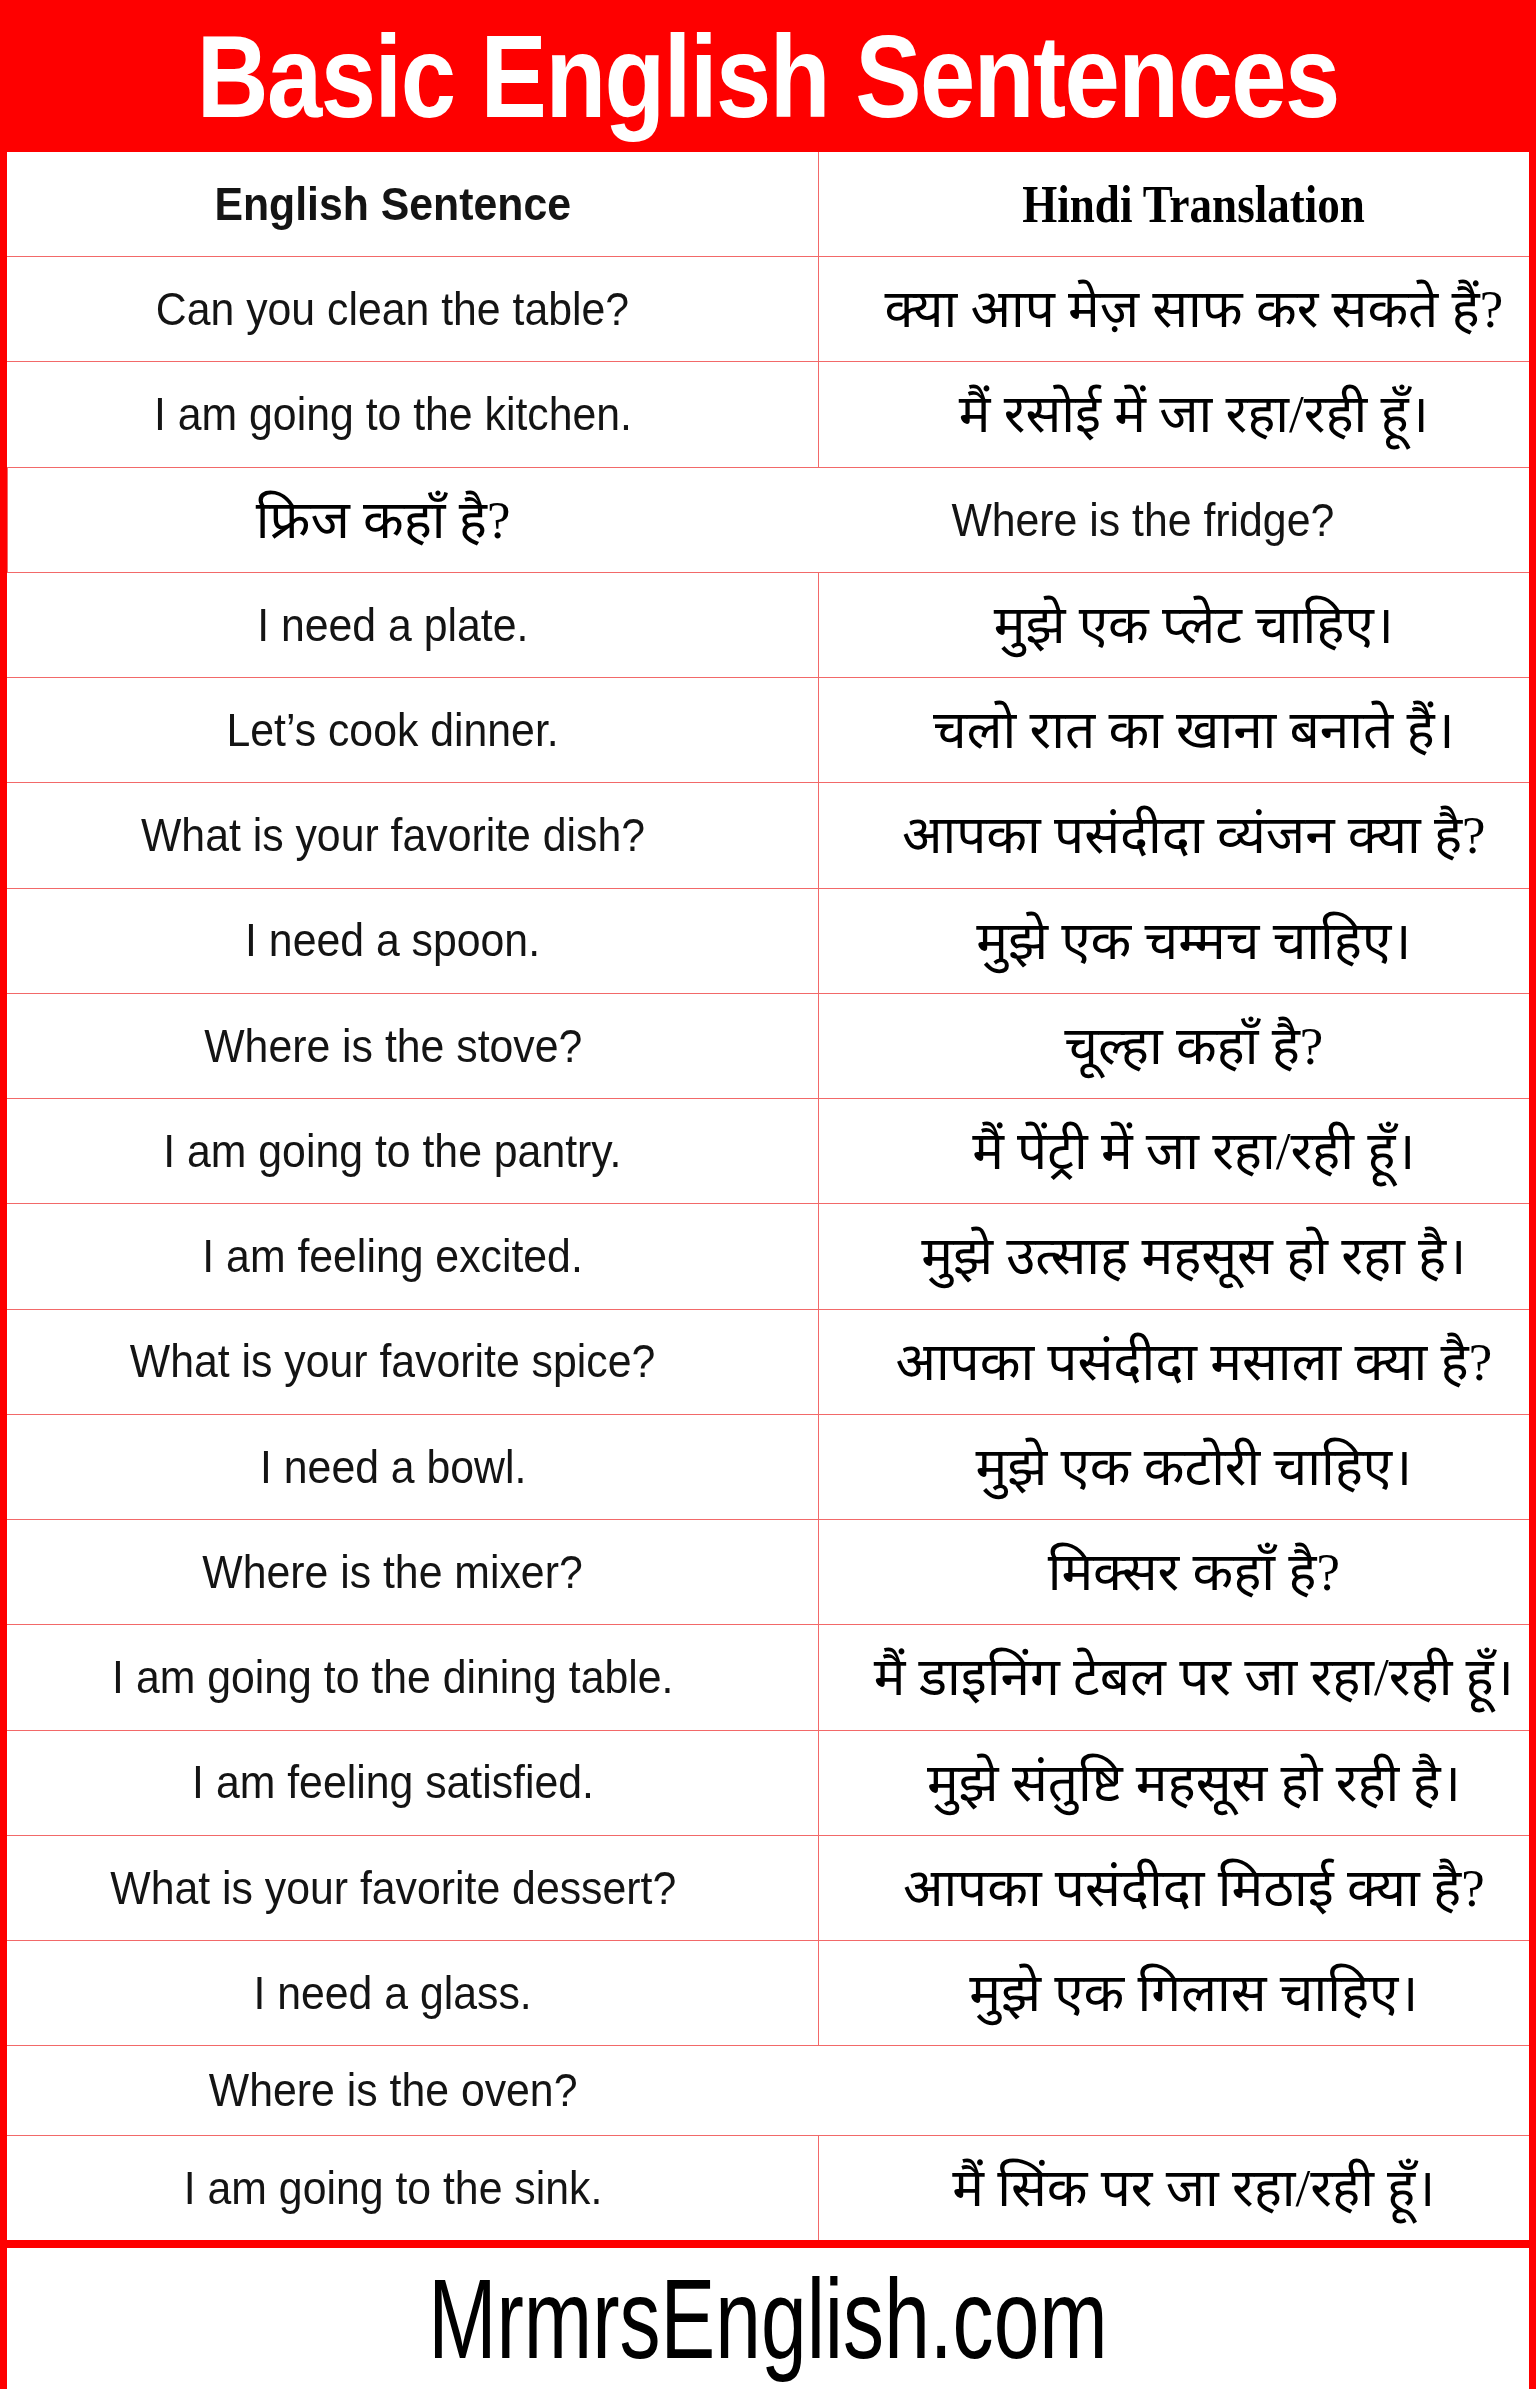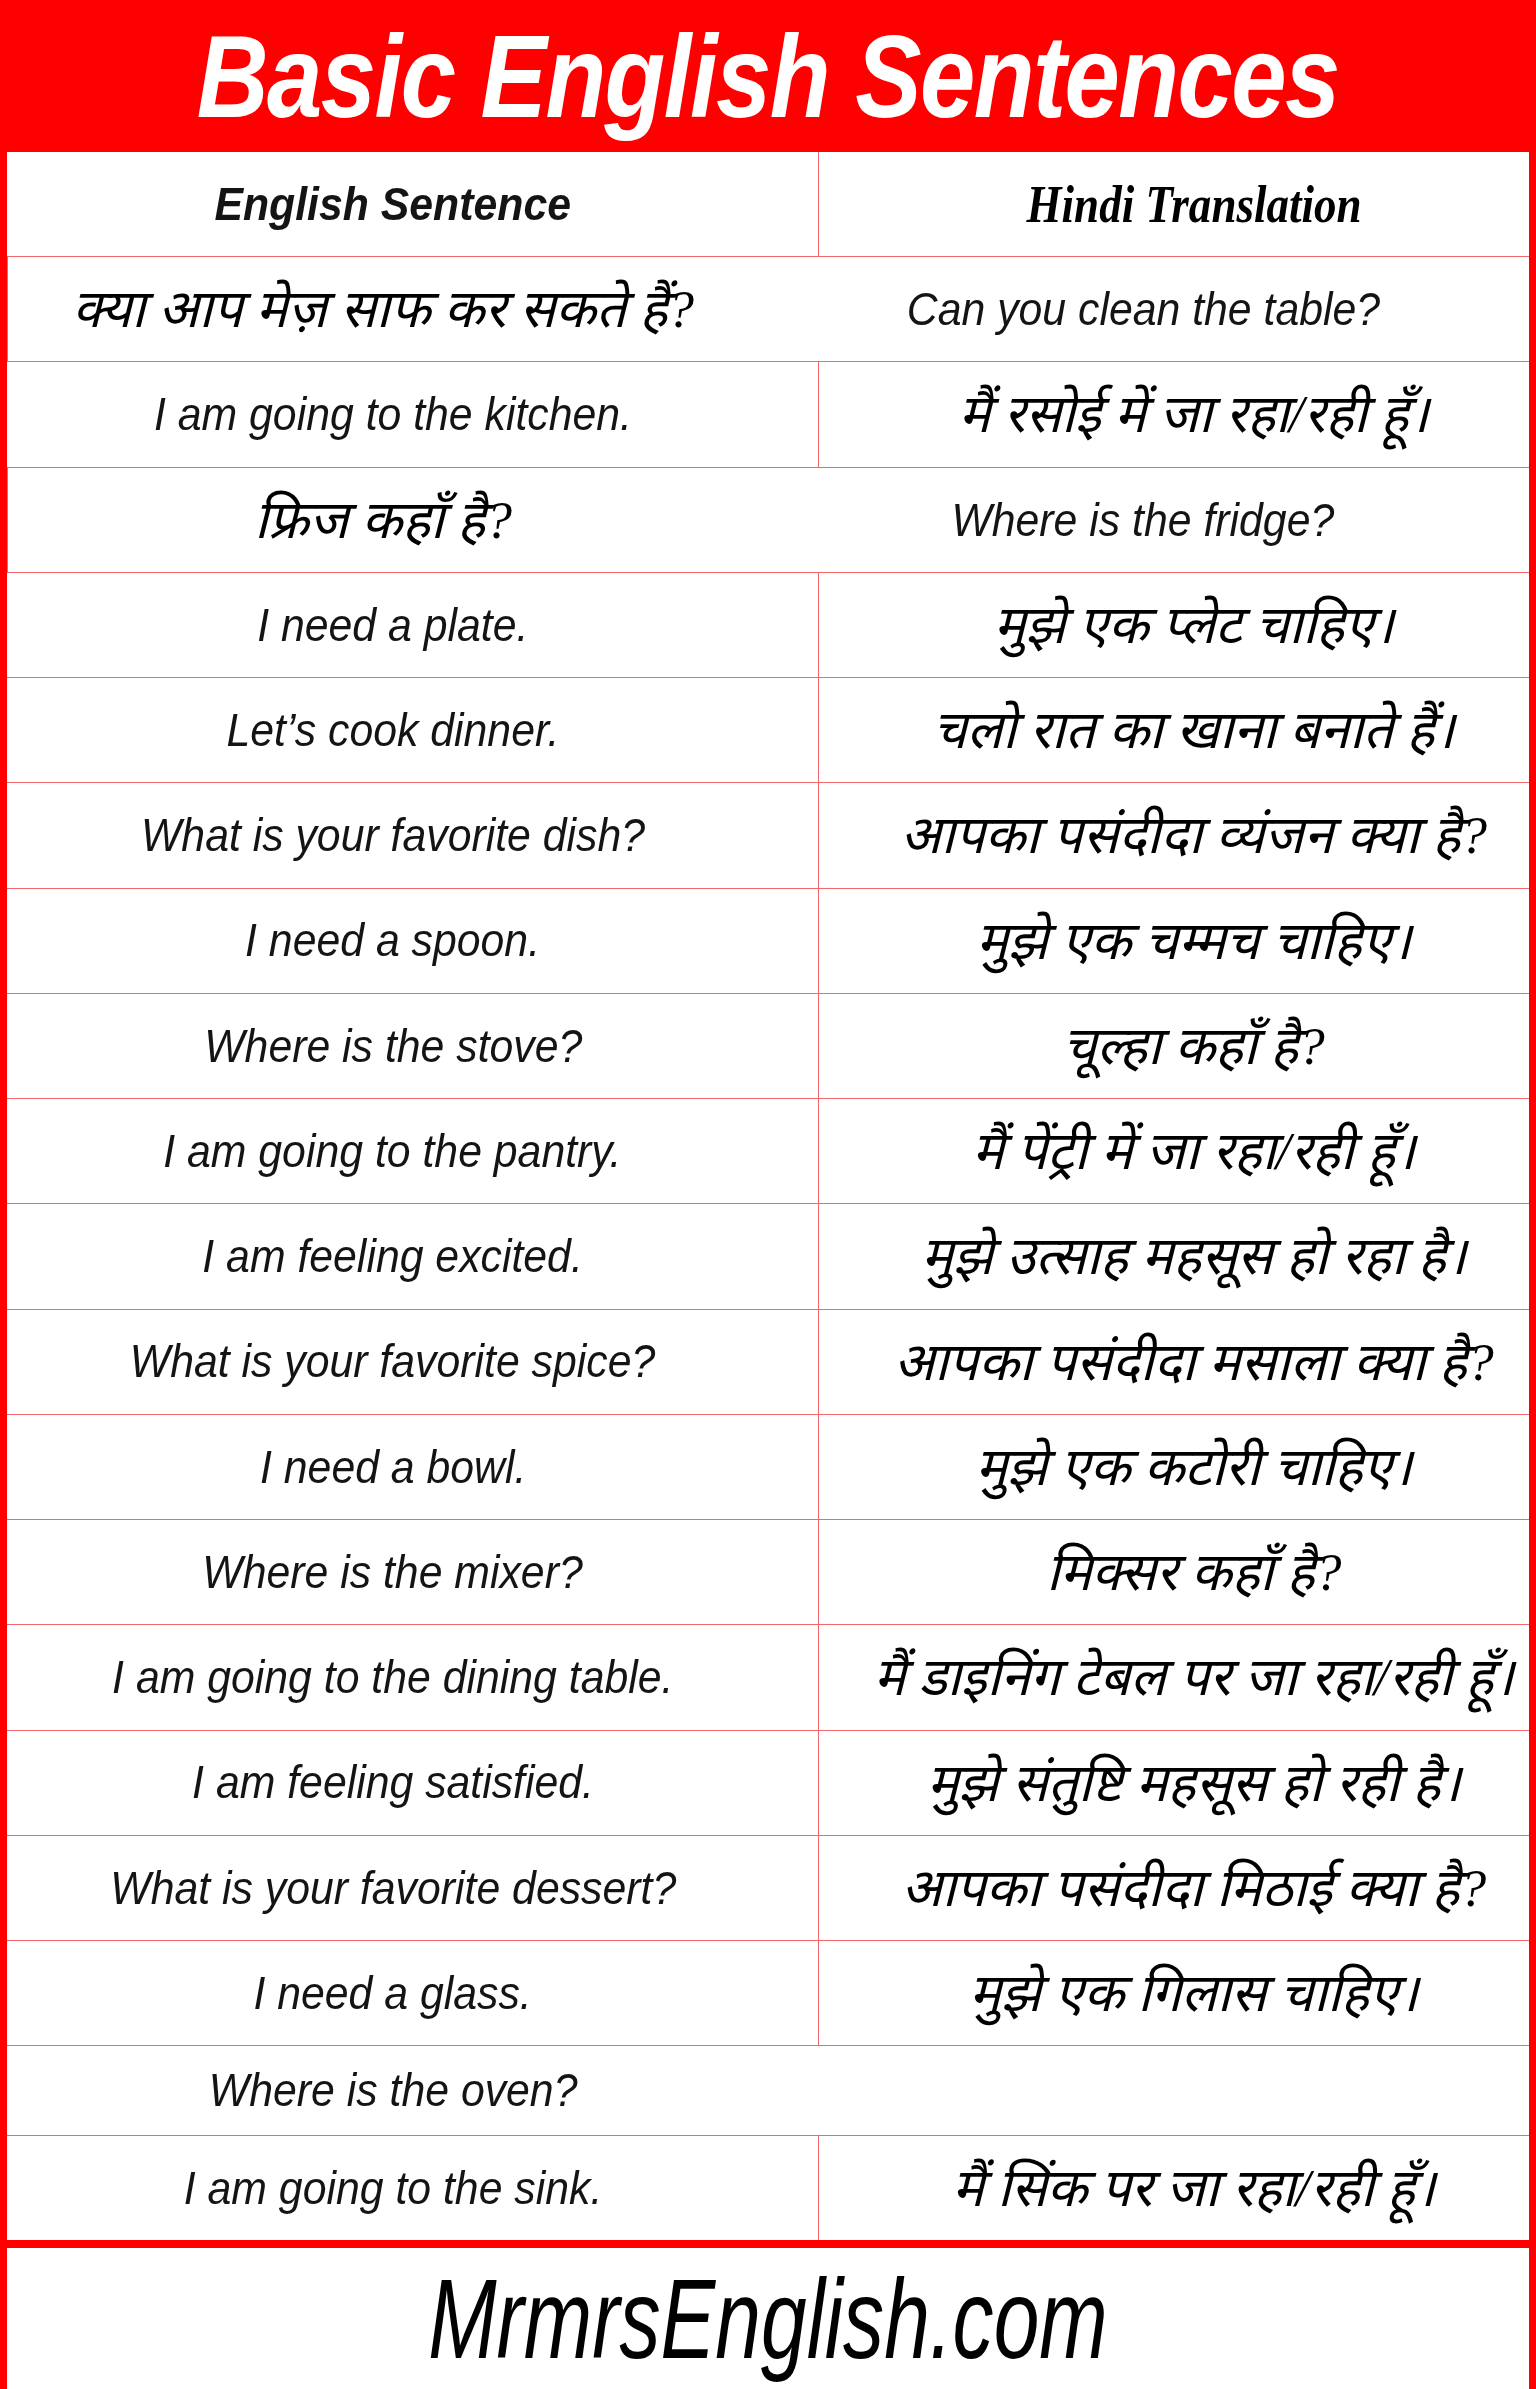--- a/index.html
+++ b/index.html
@@ -10,21 +10,20 @@
     color: var(--body-text, #141414);
   }
   .page {
     position: relative;
     width: 1536px; height: 2389px;
     background: #ffffff;
     border-left: 7.8px solid var(--accent-red, #FE0000);
     border-right: 7.8px solid var(--accent-red, #FE0000);
     display: flex; flex-direction: column;
     overflow: hidden;
-    font-style: italic;
   }
   .title-band {
     height: 152px; flex: 0 0 152px;
     background: var(--accent-red, #FE0000);
     display: flex; align-items: center; justify-content: center;
   }
   .title {
     color: var(--title-text, #FFFFFF);
     font-size: 117px; font-weight: 700; line-height: 1;
     transform: scaleX(0.85);
@@ -94,25 +93,25 @@
     <div class="trow thead">
       <div class="cell en">
         <span class="cell-text">English Sentence</span>
       </div>
       <div class="cell hi">
         <span class="cell-text">Hindi Translation</span>
       </div>
     </div>
 
     <div class="trow">
+      <div class="cell en">
+          <span class="cell-text">Can you clean the table?</span>
+        </div>
       <div class="cell hi">
           <span class="cell-text">क्या आप मेज़ साफ कर सकते हैं?</span>
-        </div>
-      <div class="cell en">
-          <span class="cell-text">Can you clean the table?</span>
         </div>
     </div>
 
     <div class="trow">
       <div class="cell en">
           <span class="cell-text">I am going to the kitchen.</span>
         </div>
       <div class="cell hi">
           <span class="cell-text">मैं रसोई में जा रहा/रही हूँ।</span>
         </div>

